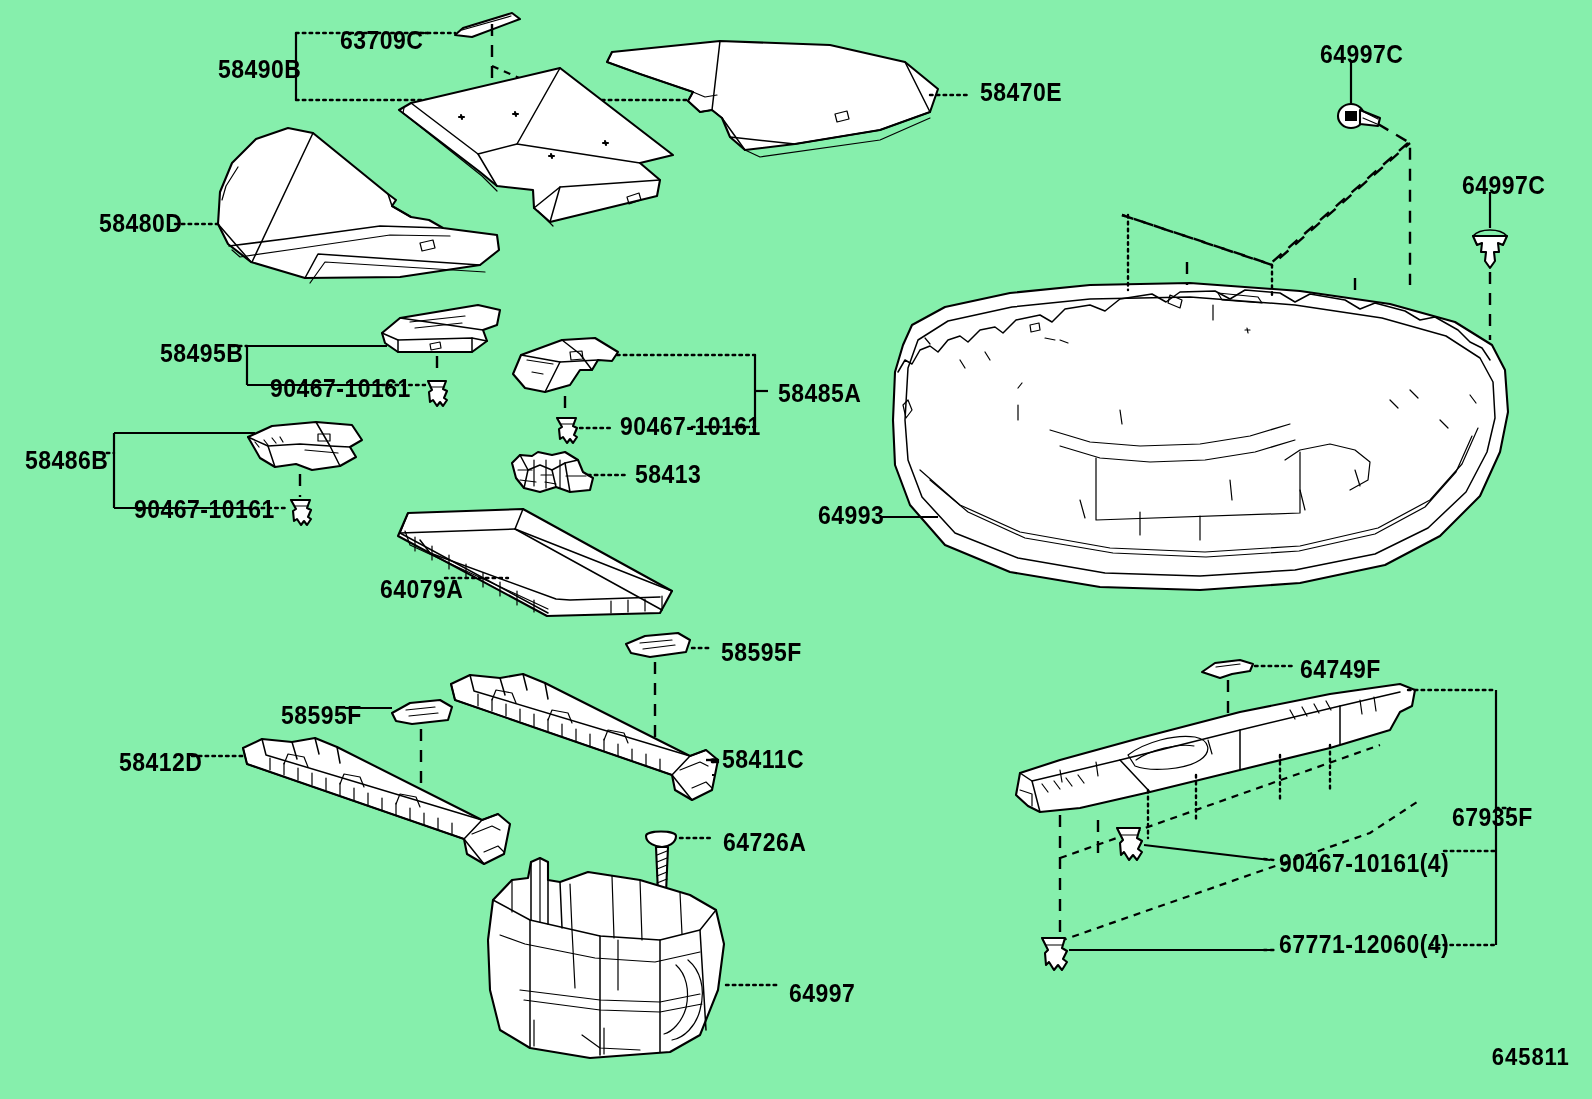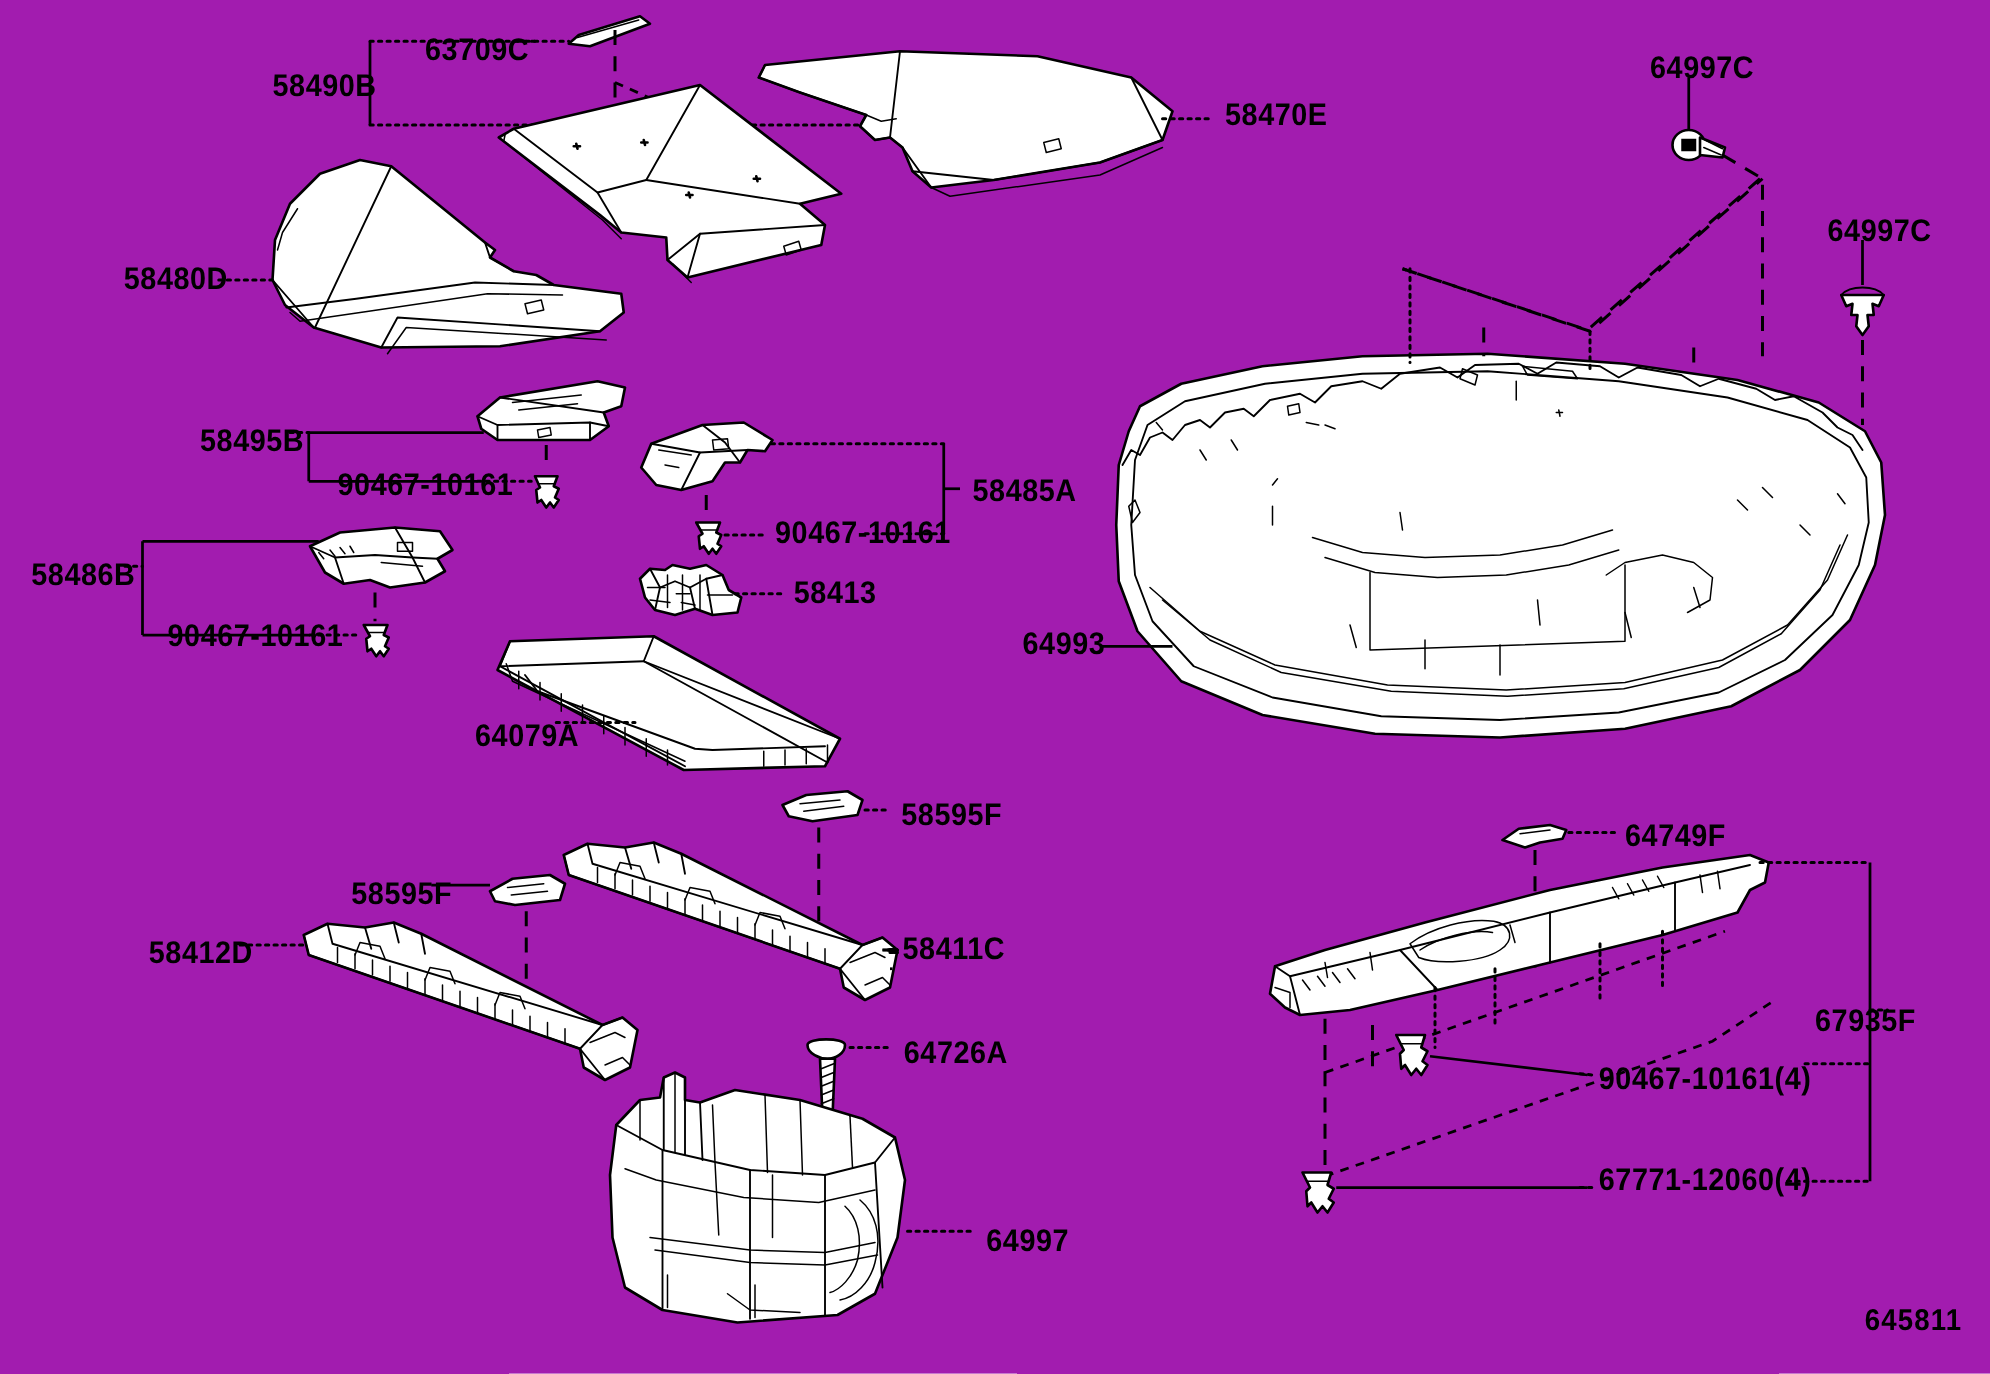--- a/index.html
+++ b/index.html
@@ -1,18 +1,18 @@
 <!DOCTYPE html>
 <html><head>
 <meta charset="utf-8">
 <title>Parts Diagram 645811</title>
 <style>
   html,body{margin:0;padding:0;background:#ffffff;}
   body{font-family:"Liberation Sans",sans-serif;}
-  #stage{position:relative;width:1592px;height:1099px;background:#a21caf;overflow:hidden;}
+  #stage{position:relative;width:1592px;height:1099px;background:#86efac;overflow:hidden;}
   #stage svg{position:absolute;left:0;top:0;}
   .lbl{
     position:absolute;
     font-family:"Liberation Sans",sans-serif;
     font-weight:bold;
     font-size:25px;
     letter-spacing:0.5px;
     color:#000;
     white-space:nowrap;
     line-height:1;

